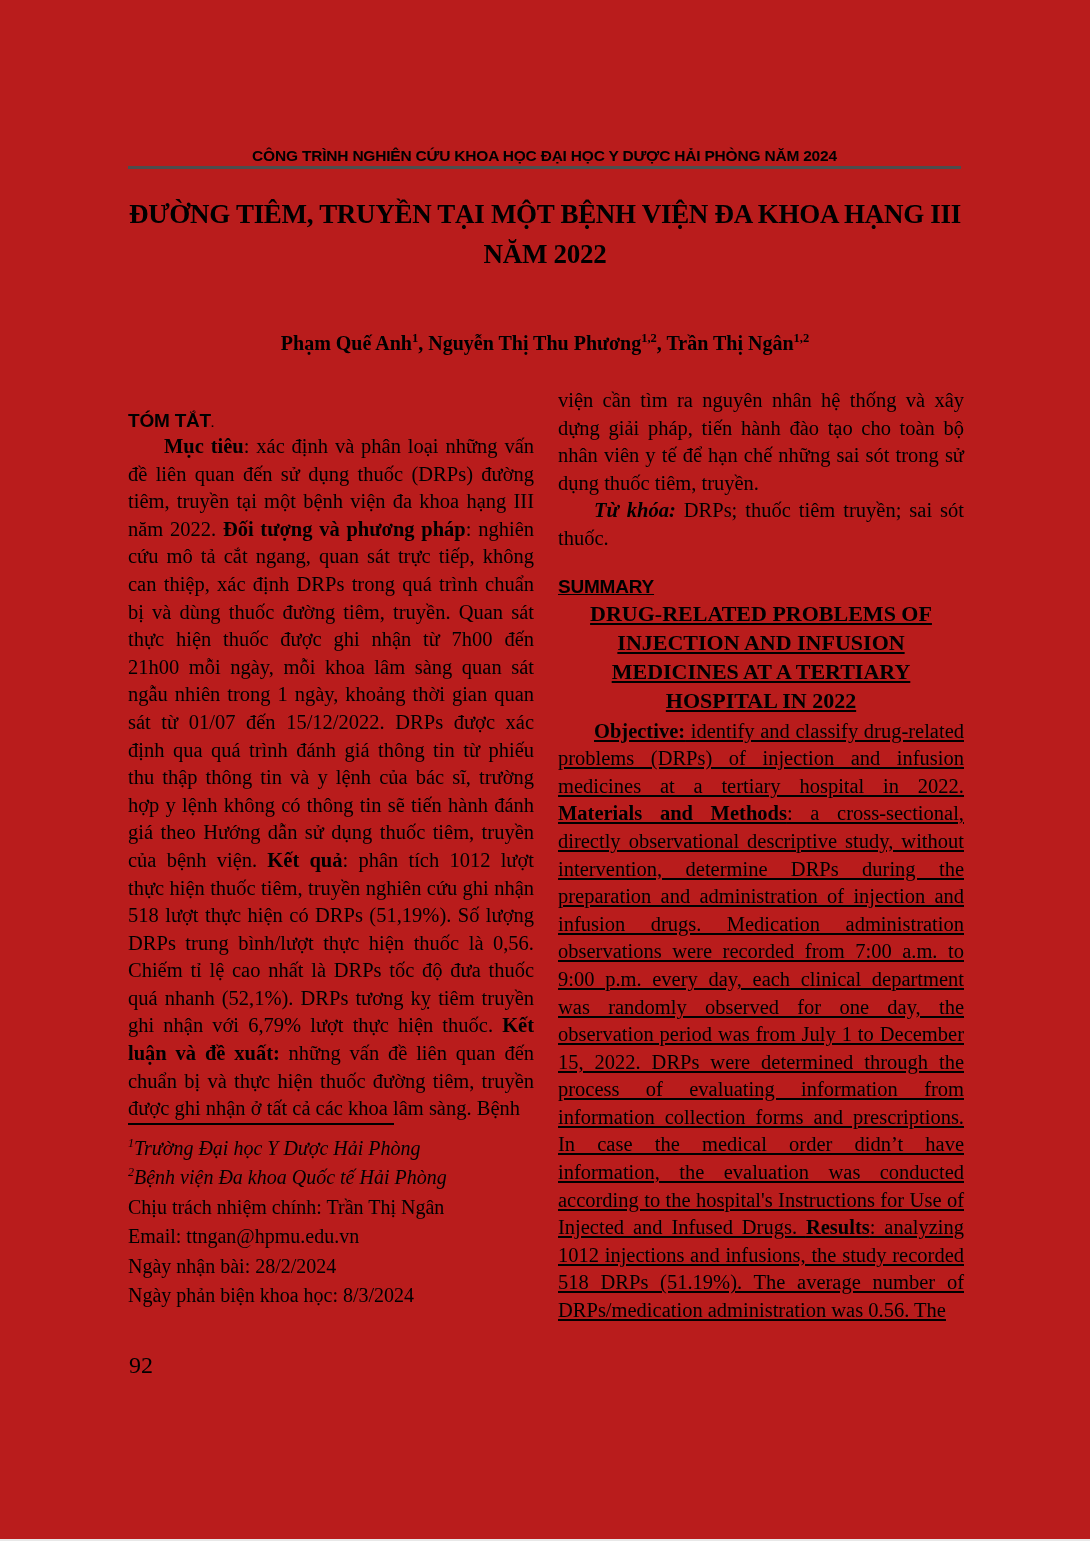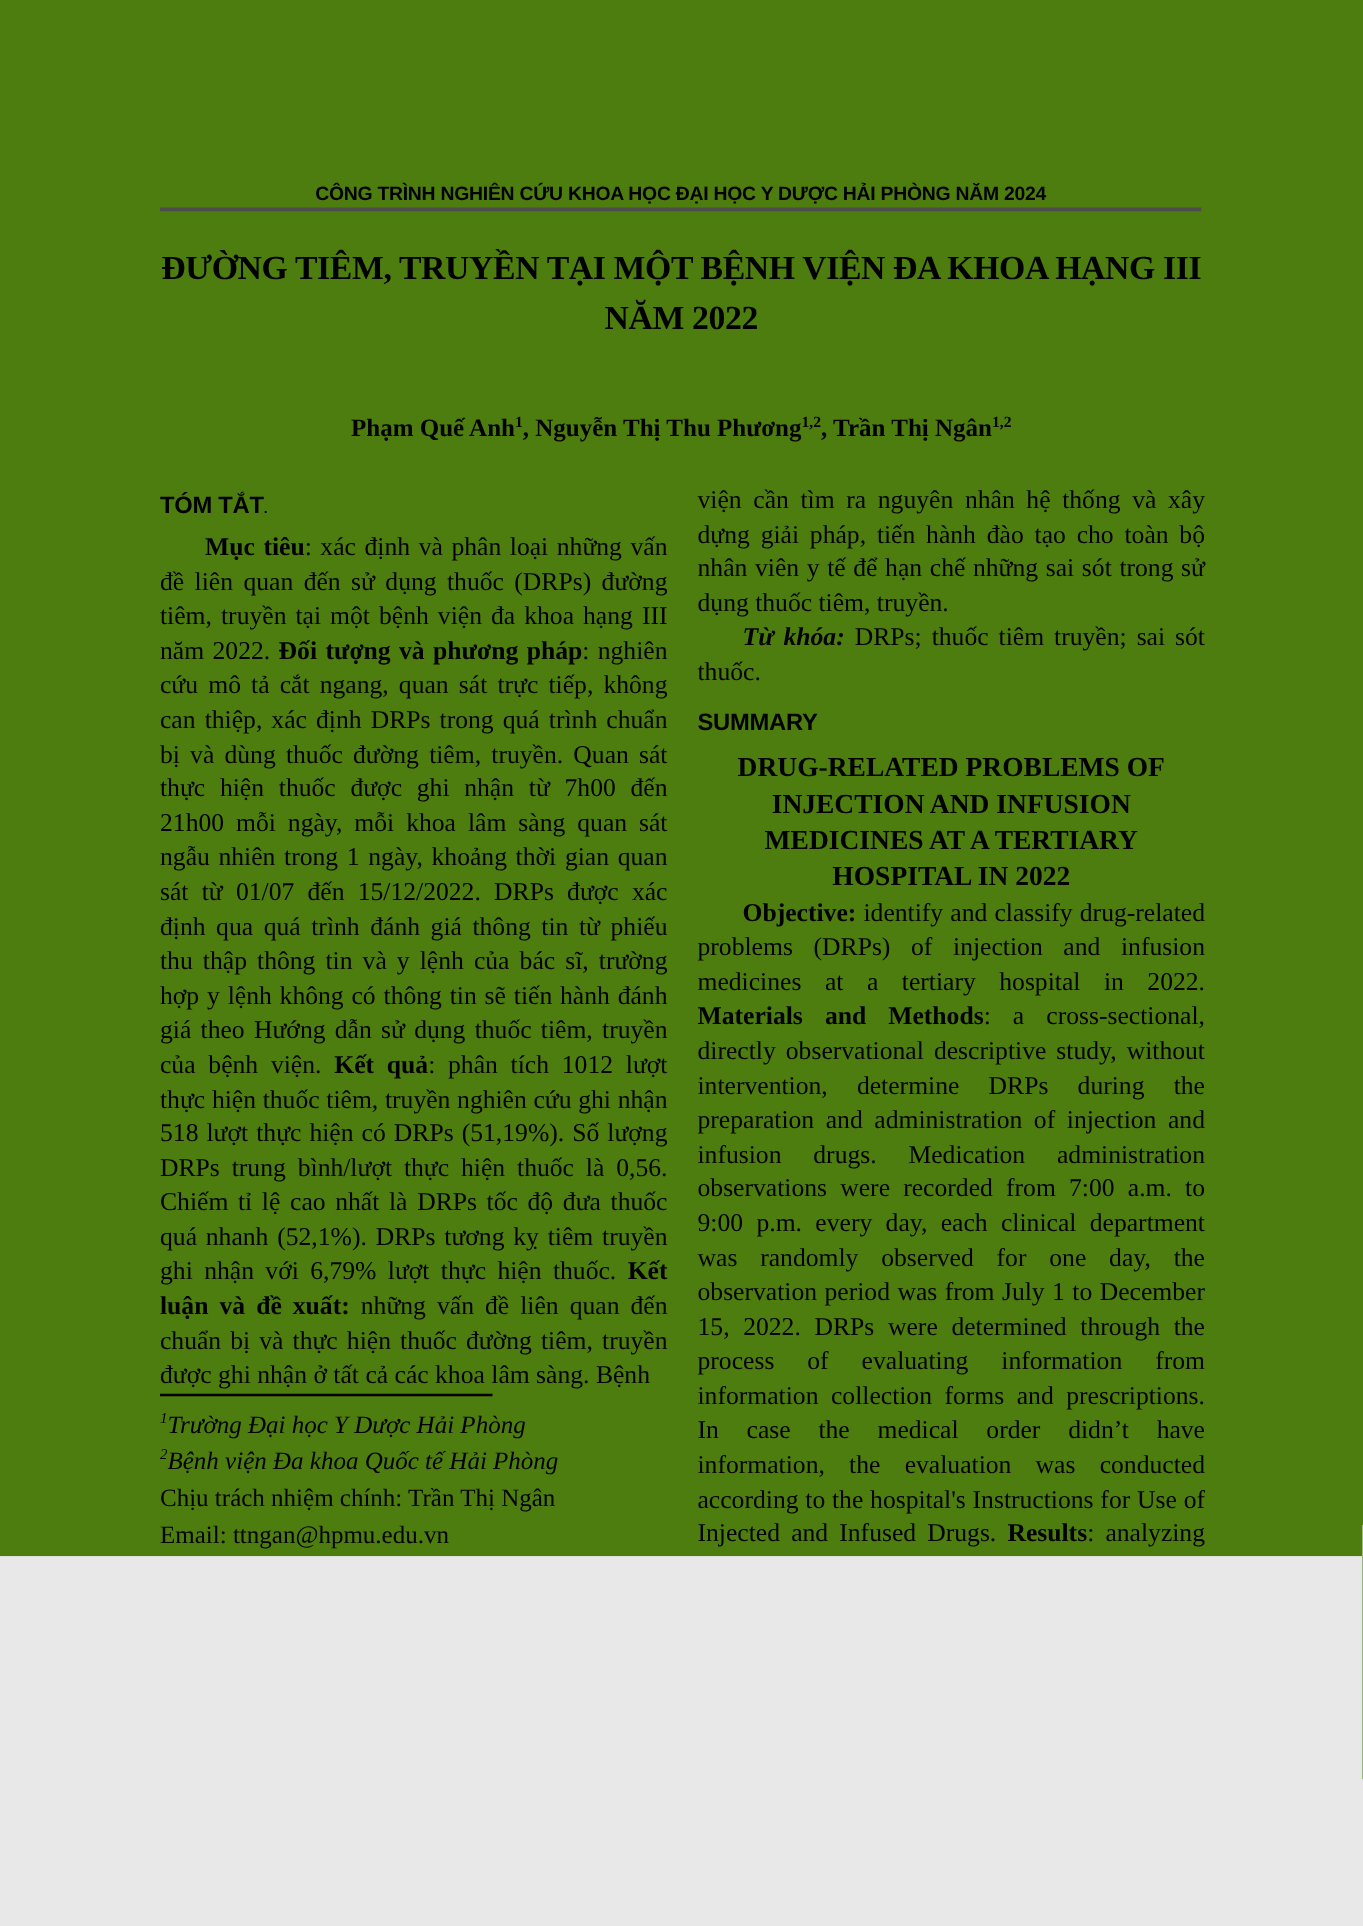--- a/index.html
+++ b/index.html
@@ -1,19 +1,19 @@
 <!DOCTYPE html>
 <html><head>
 <meta charset="utf-8">
 <style>
   * { margin:0; padding:0; box-sizing:border-box; }
   html,body { background:#e8e8e8; }
   .page {
-    position:relative; width:1090px; height:1245px;
-    background:#4d7c0f; color:#000;
+    position:relative; width:1090px; height:1539px;
+    background:#b91c1c; color:#000;
     font-family:"Liberation Serif", serif;
     overflow:hidden; margin:0 auto;
   }
   .running-header {
     position:absolute; top:147px; left:128px; width:833px;
     text-align:center;
     font-family:"Liberation Sans", sans-serif;
     font-weight:bold; font-size:15.5px; letter-spacing:-0.2px;
     white-space:nowrap;
   }
@@ -30,36 +30,37 @@
   .authors {
     position:absolute; top:332px; left:117px; width:856px;
     text-align:center; font-weight:bold; font-size:20px;
   }
   .authors sup { font-size:12.5px; line-height:0; }
   .col { position:absolute; top:387px; width:406px; }
   .col-left  { left:128px; }
   .col-right { left:558px; }
   .sec-heading {
     font-family:"Liberation Sans", sans-serif;
-    font-weight:bold; font-size:19px; line-height:36px;
+    font-weight:bold; font-size:19px; line-height:20px;
     letter-spacing:-0.2px;
+    margin-top:24px;
   }
   .sec-heading .dot { font-size:11px; }
   .para {
     font-size:20.5px; line-height:27.6px; text-align:justify;
   }
   .para.indent { text-indent:36px; }
   .para b { font-weight:bold; }
   .it { font-style:italic; }
   .en-title {
     font-weight:bold; font-size:22px; line-height:29px;
     text-align:center; margin:2px 0 3px 0;
   }
   .en-title .tline { display:block; }
-  .summary-block { margin-top:8px; }
+  .summary-block { margin-top:8px;text-decoration:underline; }
   .footnotes { font-size:20px; line-height:29.5px; }
   .fn-rule { width:266px; height:2px; background:#000; margin-bottom:9px; }
   .fn-line sup { font-size:12px; line-height:0; font-style:italic; }
   .page-number {
     position:absolute; top:1352px; left:129px; font-size:24px;
   }
 </style>
 </head>
 <body>
 

